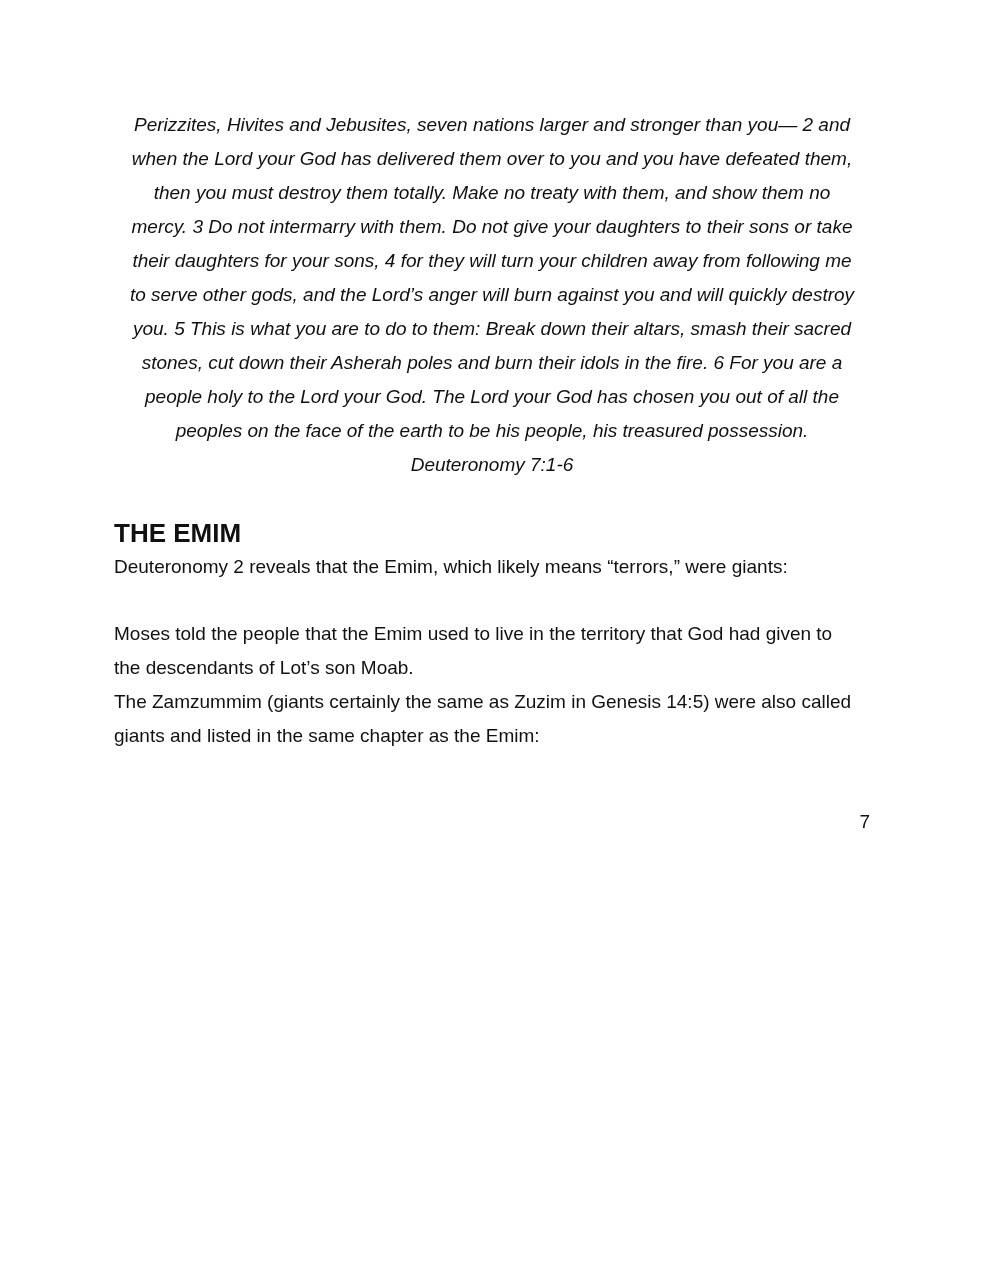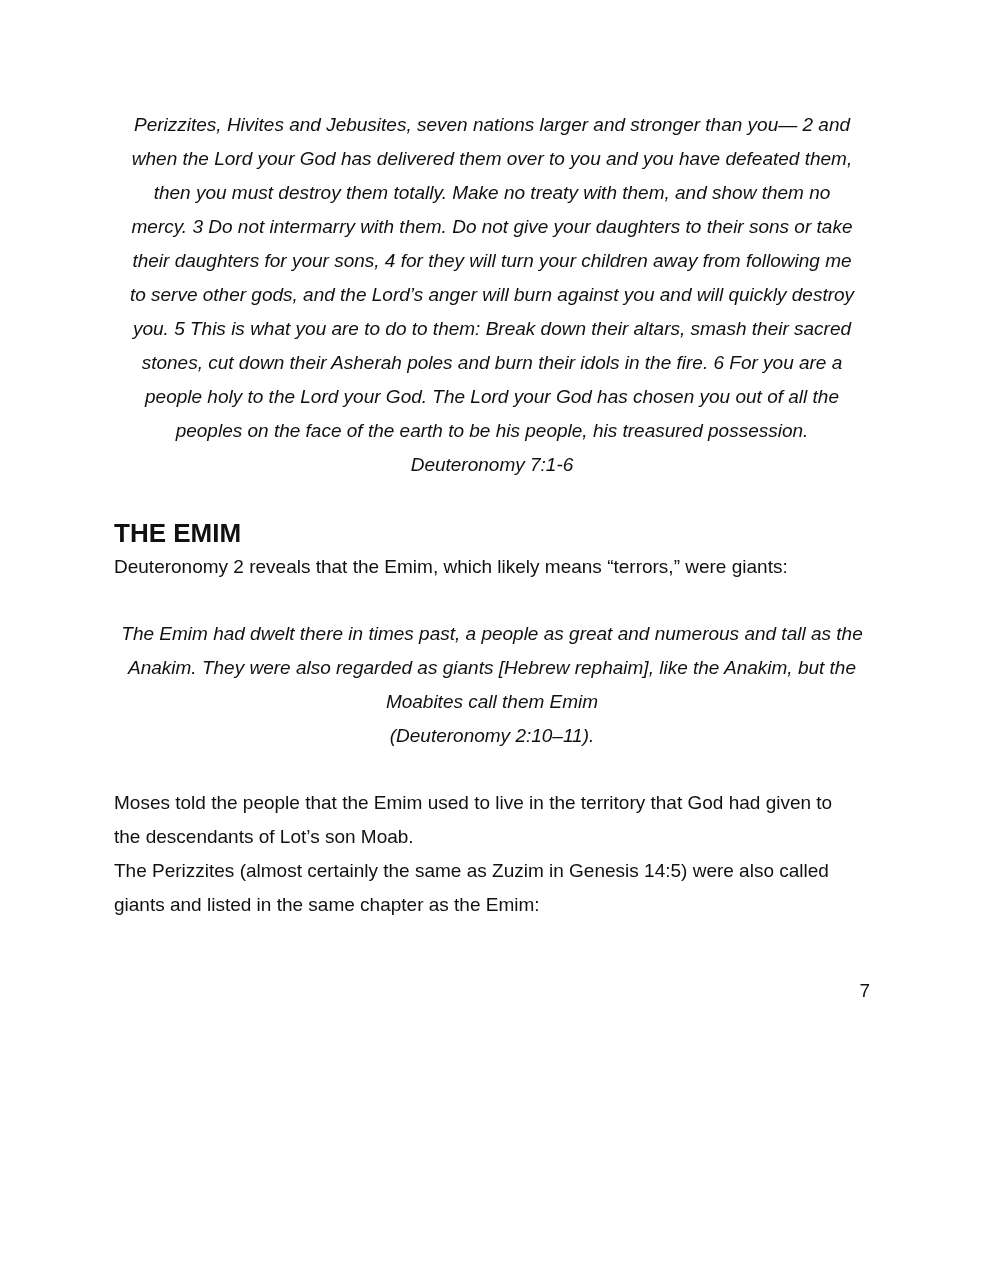--- a/index.html
+++ b/index.html
@@ -69,31 +69,25 @@
 stones, cut down their Asherah poles and burn their idols in the fire. 6 For you are a
 people holy to the Lord your God. The Lord your God has chosen you out of all the
 peoples on the face of the earth to be his people, his treasured possession.</div>
       <div class="quote-citation italic">Deuteronomy 7:1-6</div>
     </div>
 
     <h2 class="section-heading mt-34">THE EMIM</h2>
 
     <p class="body-para">Deuteronomy 2 reveals that the Emim, which likely means “terrors,” were giants:</p>
 
-    <div class="mt-33">
-      <div class="quote italic">The Emim had dwelt there in times past, a people as great and numerous and tall as the
-Anakim. They were also regarded as giants [Hebrew rephaim], like the Anakim, but the
-Moabites call them Emim</div>
-      <div class="quote-citation italic">(Deuteronomy 2:10–11).</div>
-    </div>
 
     <p class="body-para mt-33">Moses told the people that the Emim used to live in the territory that God had given to
 the descendants of Lot’s son Moab.</p>
 
 
 
-    <p class="body-para">The Perizzites (almost certainly the same as Zuzim in Genesis 14:5) were also called
+    <p class="body-para">The Zamzummim (giants certainly the same as Zuzim in Genesis 14:5) were also called
 giants and listed in the same chapter as the Emim:</p>
 
     <div class="page-number">7</div>
 
   </div>
 </div>
 
 </body></html>

